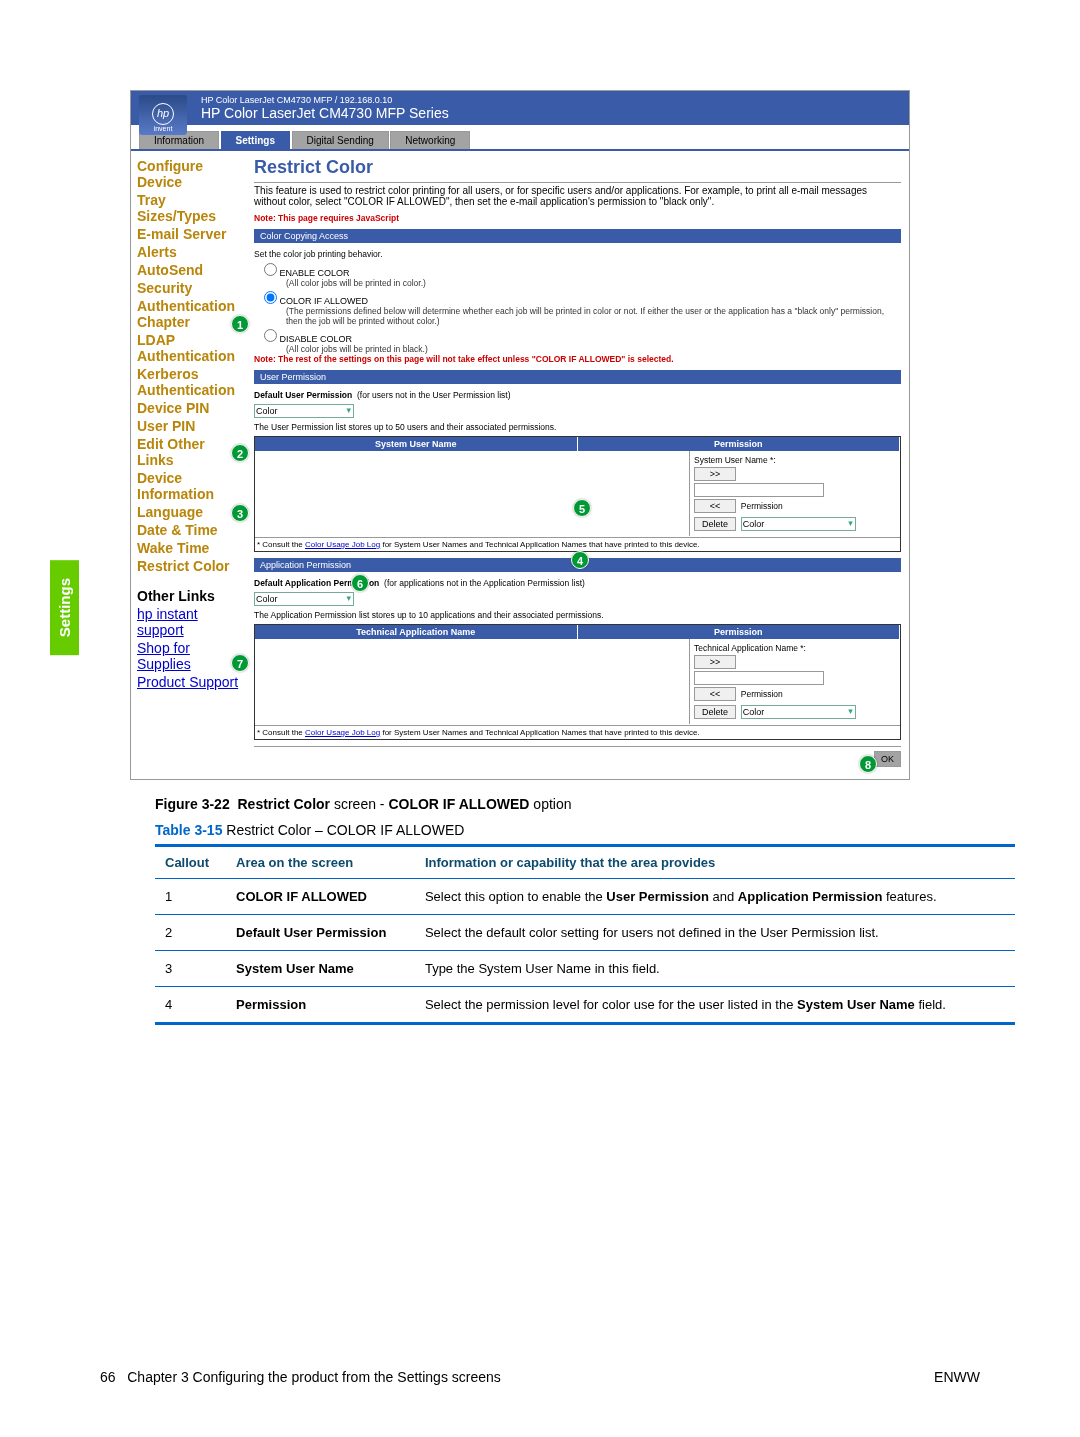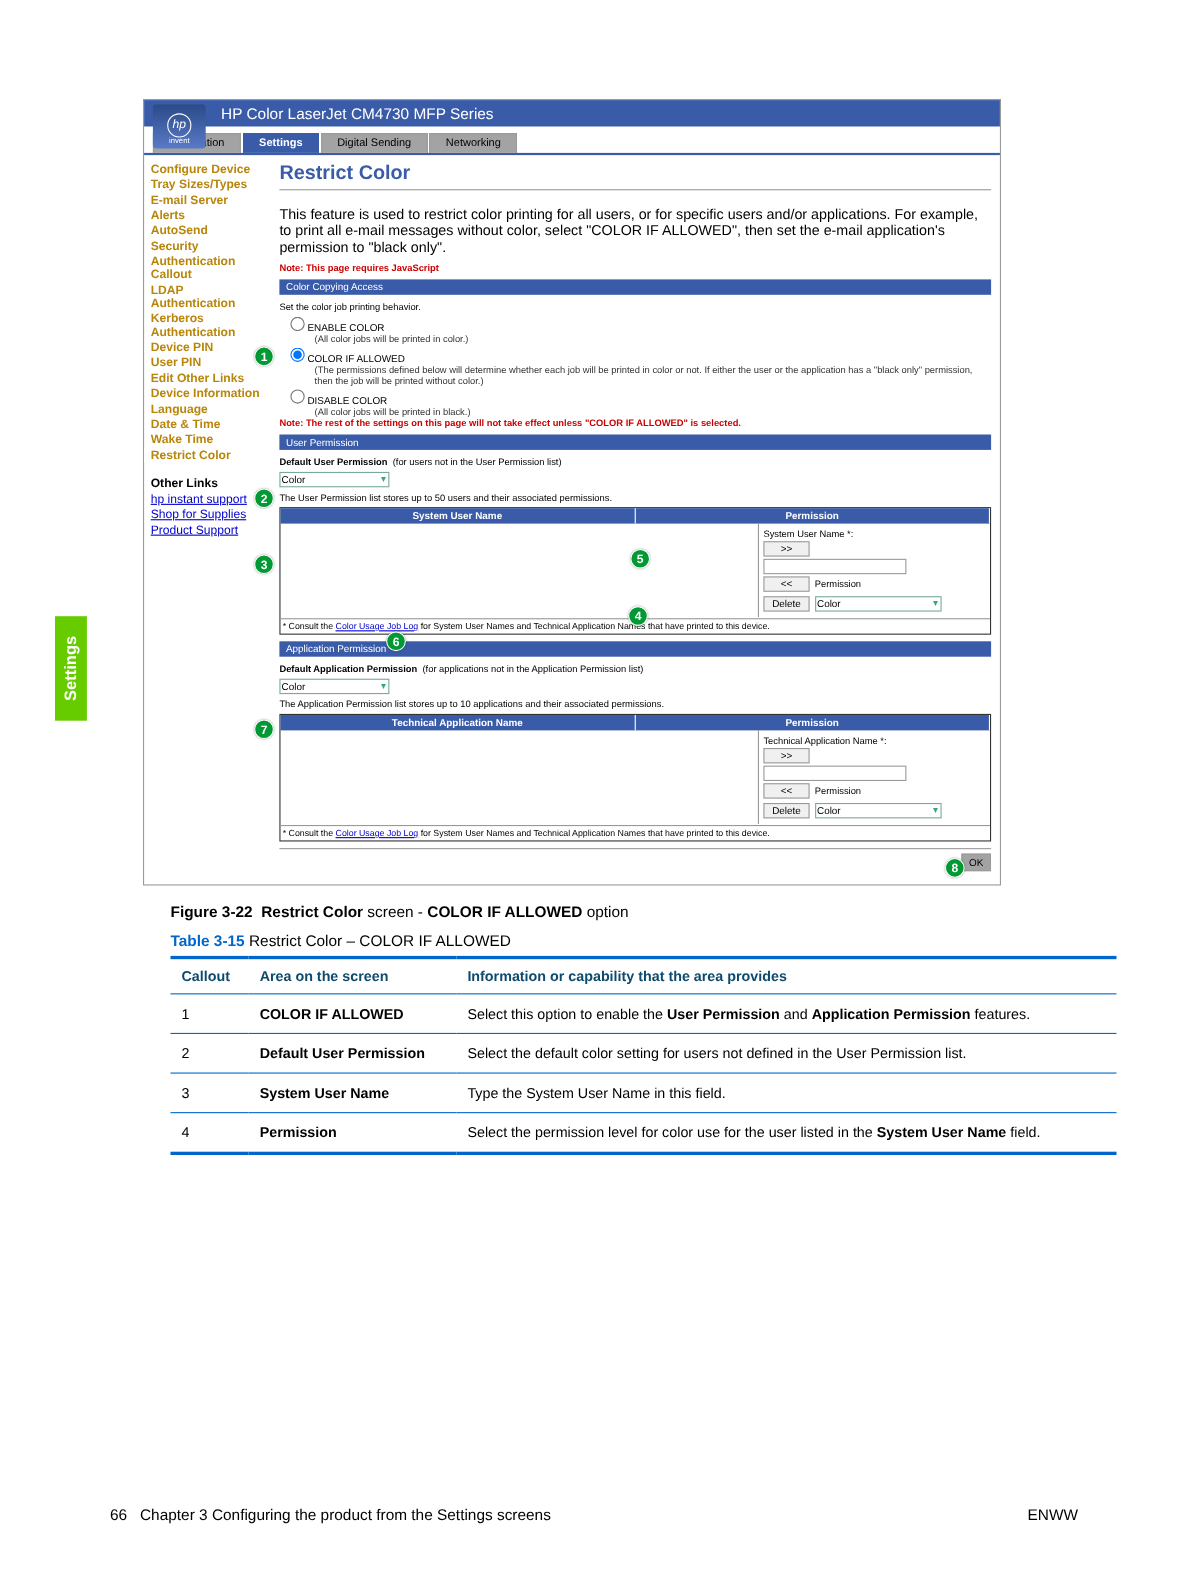--- a/index.html
+++ b/index.html
@@ -10,27 +10,27 @@
   .ss-header { background: #3a5ca8; color: #fff; padding: 4px 0 4px 70px; }
   .ss-title1 { font-size: 9px; }
   .ss-title2 { font-size: 14px; }
   .ss-logo { position: absolute; left: 8px; top: 4px; width: 48px; height: 40px; background: linear-gradient(#2a4a88,#5a7ac8); border-radius: 3px; color: #fff; font-size: 7px; text-align: center; padding-top: 8px; }
   .ss-logo .circ { width: 22px; height: 22px; border: 1.5px solid #fff; border-radius: 50%; margin: 0 auto; font-style: italic; font-size: 11px; line-height: 18px; }
   .ss-tabs { margin-top: 6px; padding-left: 8px; border-bottom: 2px solid #3a5ca8; }
   .ss-tab { display: inline-block; padding: 3px 14px; font-size: 10px; border: 1px solid #999; border-bottom: none; background: #a3a3a3; margin-right: -1px; cursor: pointer; }
   .ss-tab.active { background: #3a5ca8; color: #fff; font-weight: bold; border-color: #3a5ca8; }
   .ss-body { display: flex; }
   .ss-nav { width: 115px; padding: 6px 0; }
-  .ss-nav a { display: block; color: #b8860b; font-weight: bold; font-size: 11px; padding: 1px 6px; text-decoration: none; }
+  .ss-nav a { display: block; color: #b8860b; font-weight: bold; font-size: 14px; padding: 1px 6px; text-decoration: none; }
   .ss-nav .sel { background: #fff; }
   .ss-nav .section { color: #000; margin-top: 12px; }
   .ss-nav .link { color: #0000cc; font-weight: normal; text-decoration: underline; }
   .ss-main { flex: 1; padding: 6px 8px; }
   .ss-h1 { color: #3a5ca8; font-size: 18px; font-weight: bold; margin-bottom: 4px; }
-  .ss-desc { font-size: 13px; border-top: 1px solid #999; padding-top: 14px; }
+  .ss-desc { font-size: 10px; border-top: 1px solid #999; padding-top: 2px; }
   .ss-note { color: #cc0000; font-size: 8.5px; font-weight: bold; margin: 6px 0; }
   .ss-bar { background: #3a5ca8; color: #fff; padding: 2px 6px; font-size: 9px; margin: 6px 0; }
   .ss-text { font-size: 8.5px; margin: 4px 0; }
   .ss-radio { margin: 3px 0 0 10px; font-size: 9px; }
   .ss-radio .sub { margin-left: 22px; font-size: 8.5px; color: #333; }
   .ss-note2 { color: #cc0000; font-size: 8.5px; font-weight: bold; }
   .ss-select { border: 1px solid #7a9; font-size: 9px; padding: 1px; width: 100px; background: #fff; display: inline-block; position: relative; }
   .ss-select::after { content: "▾"; position: absolute; right: 2px; top: 0; color: #3a7; }
   .ss-table { width: 100%; border: 1px solid #333; margin-top: 4px; }
   .ss-table-h { background: #3a5ca8; color: #fff; display: flex; }
@@ -60,37 +60,38 @@
 
 <div class="page">
   <div class="side-tab">Settings</div>
 
   <div class="screenshot">
     <div class="ss-logo">
       <div class="circ">hp</div>
       <div>invent</div>
     </div>
     <div class="ss-header">
+      <div class="ss-title1">HP Color LaserJet CM4730 MFP / 192.168.0.10</div>
       <div class="ss-title2">HP Color LaserJet CM4730 MFP Series</div>
     </div>
     <div class="ss-tabs">
       <span class="ss-tab">Information</span>
       <span class="ss-tab active">Settings</span>
       <span class="ss-tab">Digital Sending</span>
       <span class="ss-tab">Networking</span>
     </div>
     <div class="ss-body">
       <div class="ss-nav">
         <a>Configure Device</a>
         <a>Tray Sizes/Types</a>
         <a>E-mail Server</a>
         <a>Alerts</a>
         <a>AutoSend</a>
         <a>Security</a>
-        <a>Authentication Callout</a>
+        <a>Authentication Chapter</a>
         <a>LDAP Authentication</a>
         <a>Kerberos Authentication</a>
         <a>Device PIN</a>
         <a>User PIN</a>
         <a>Edit Other Links</a>
         <a>Device Information</a>
         <a>Language</a>
         <a>Date &amp; Time</a>
         <a>Wake Time</a>
         <a class="sel">Restrict Color</a>

